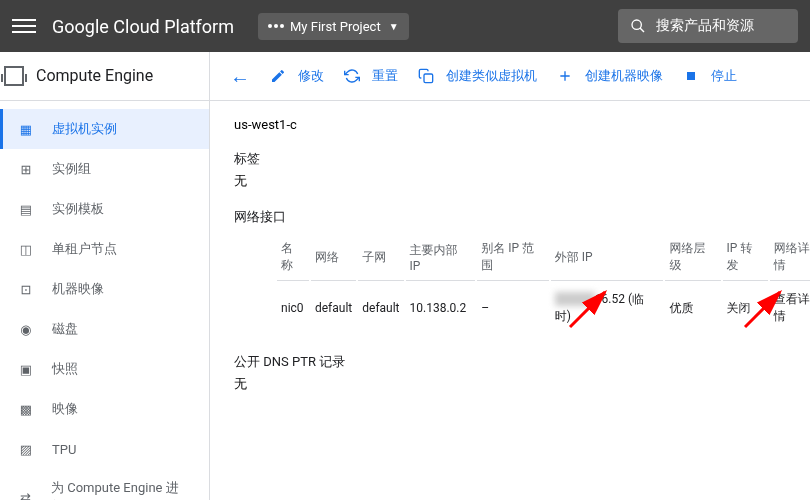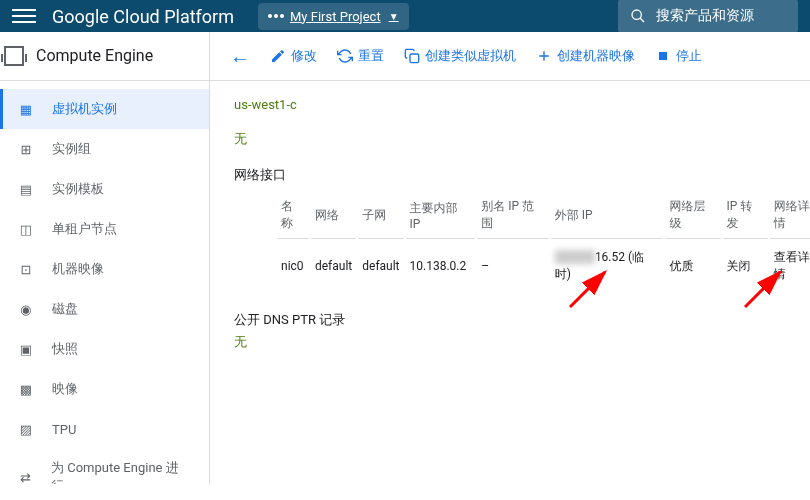--- a/index.html
+++ b/index.html
@@ -1,47 +1,47 @@
 <!DOCTYPE html>
 <html><head>
 <meta charset="utf-8">
 <style>
 * { margin: 0; padding: 0; box-sizing: border-box; font-family: Roboto, Arial, sans-serif; }
 body { width: 810px; height: 500px; overflow: hidden; background: #fff; }
-.topbar { height: 32px; background: #0c4a6e; display: flex; align-items: center; padding: 0 12px; color: #fff; }
+.topbar { height: 52px; background: #404040; display: flex; align-items: center; padding: 0 12px; color: #fff; }
 .hamburger { width: 24px; height: 24px; cursor: pointer; display: flex; flex-direction: column; justify-content: center; gap: 4px; margin-right: 16px; }
 .hamburger span { height: 2px; background: #fff; }
 .logo { font-size: 18px; font-weight: 400; margin-right: 24px; }
-.proj-btn { display: flex; align-items: center; background: rgba(255,255,255,0.15); border-radius: 4px; padding: 6px 10px; font-size: 13px; cursor: pointer; text-decoration: underline; }
+.proj-btn { display: flex; align-items: center; background: rgba(255,255,255,0.15); border-radius: 4px; padding: 6px 10px; font-size: 13px; cursor: pointer; }
 .proj-dots { display: inline-flex; gap: 2px; margin-right: 6px; }
 .proj-dots i { width: 4px; height: 4px; background: #fff; border-radius: 50%; }
 .caret { margin-left: 8px; font-size: 10px; }
 .search { margin-left: auto; display: flex; align-items: center; background: rgba(255,255,255,0.2); border-radius: 4px; padding: 8px 12px; color: #fff; font-size: 14px; width: 180px; }
 .search svg { margin-right: 10px; }
 .body { display: flex; height: calc(100% - 48px); }
 .sidebar { width: 210px; border-right: 1px solid #dadce0; overflow-y: auto; }
 .side-head { display: flex; align-items: flex-start; padding: 14px 4px; border-bottom: 1px solid #dadce0; }
 .side-head .chip { width: 20px; height: 20px; border: 2px solid #5f6368; margin-right: 12px; position: relative; }
 .side-head .chip::before, .side-head .chip::after { content: ''; position: absolute; background: #5f6368; }
 .side-head .chip::before { width: 2px; height: 8px; left: -5px; top: 6px; box-shadow: 24px 0 #5f6368; }
 .side-head span { font-size: 16px; color: #202124; }
 .menu { padding: 8px 0; }
 .menu-item { display: flex; align-items: center; padding: 10px 16px; font-size: 13px; color: #5f6368; cursor: pointer; }
 .menu-item.active { color: #1a73e8; background: #e8f0fe; border-left: 3px solid #1a73e8; padding-left: 13px; }
 .menu-item .icon { width: 20px; height: 20px; margin-right: 16px; display: flex; align-items: center; justify-content: center; color: inherit; }
 .main { flex: 1; overflow-y: auto; }
 .main-head { display: flex; align-items: center; padding: 12px 20px; border-bottom: 1px solid #dadce0; gap: 20px; }
 .back-arrow { color: #1a73e8; font-size: 20px; cursor: pointer; }
 .page-title { font-size: 18px; color: #202124; margin-right: auto; }
-.action { display: flex; align-items: center; color: #1a73e8; font-size: 13px; cursor: pointer; gap: 5px; }
+.action { display: flex; align-items: center; color: #1a73e8; font-size: 13px; cursor: pointer; gap: 12px; }
 .action svg { width: 16px; height: 16px; }
 .content { padding: 16px 24px; font-size: 13px; color: #5f6368; }
 .field { margin-bottom: 18px; }
 .field-label { color: #202124; font-size: 13px; margin-bottom: 4px; }
-.field-val { color: #4d7c0f; font-size: 13px; }
+.field-val { color: #000000; font-size: 13px; }
 .net-table { width: 100%; font-size: 12px; margin-top: 6px; margin-left: 41px; }
 .net-table th { text-align: left; font-weight: 400; color: #5f6368; padding: 6px 4px; border-bottom: 1px solid #dadce0; }
 .net-table td { padding: 8px 4px; color: #202124; }
 .link-txt { color: #1a73e8; cursor: pointer; }
 .blur { filter: blur(3px); background: #ccc; color: transparent; padding: 0 2px; }
 .arrow-annot { position: absolute; pointer-events: none; }
 .arrow-annot svg { overflow: visible; }
 .main-wrap { position: relative; }
 </style>
 </head>
@@ -158,20 +158,21 @@
           </svg>
           <span>停止</span>
         </span>
     </div>
 
     <div class="content">
       <div class="field">
         <div class="field-val">us-west1-c</div>
       </div>
       <div class="field">
+        <div class="field-label">标签</div>
         <div class="field-val">无</div>
       </div>
       <div class="field">
         <div class="field-label">网络接口</div>
         <table class="net-table">
           <thead>
               <tr>
             <th>名称</th>
             <th>网络</th>
             <th>子网</th>

